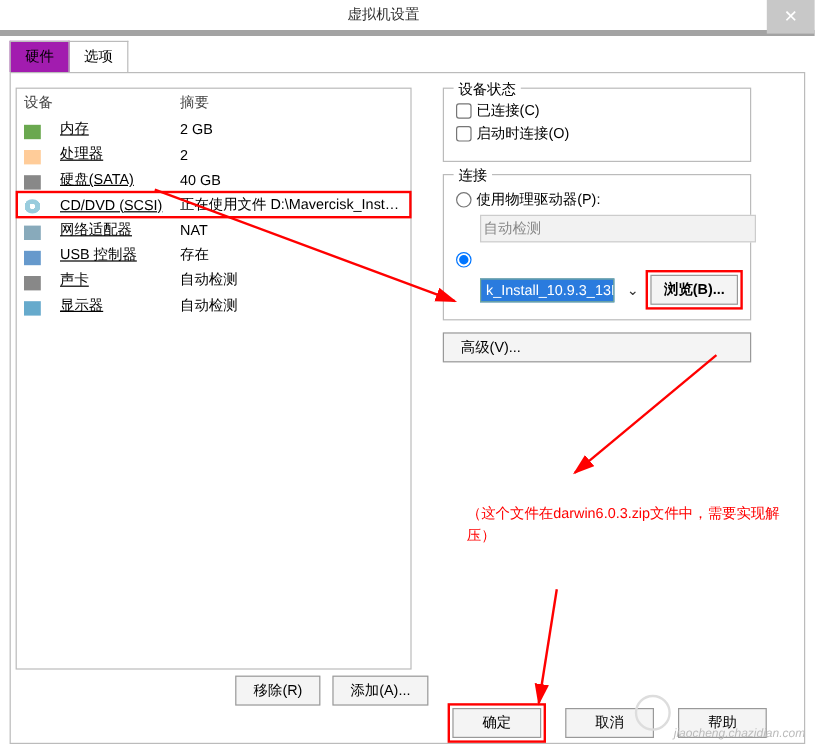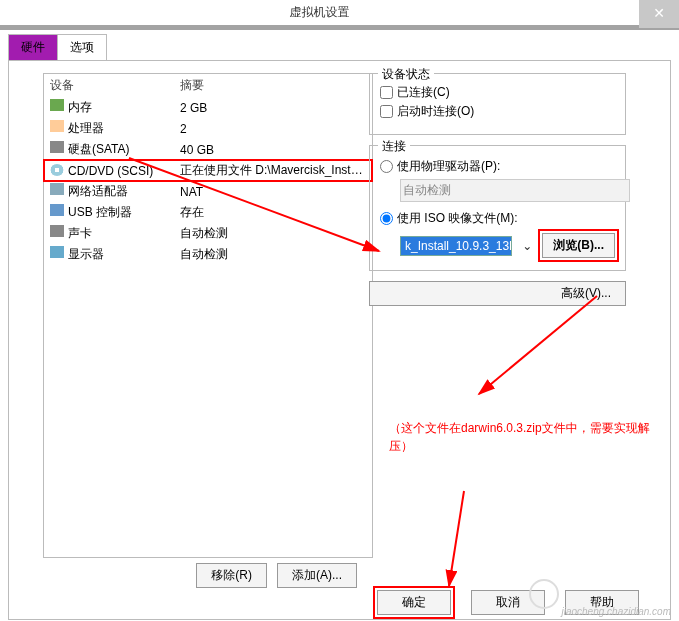--- a/index.html
+++ b/index.html
@@ -7,26 +7,26 @@
 
 .titlebar { height: 30px; background: #fff; border-bottom: 5px solid #a3a3a3; display: flex; align-items: center; position: relative; }
 .titlebar-title { flex: 1; text-align: center; color: #333; }
 .close-btn { width: 40px; height: 30px; background: #c8c8c8; color: #fff; display: flex; align-items: center; justify-content: center; font-size: 14px; }
 
 .tabs { display: flex; margin: 4px 0 0 8px; }
 .tab { padding: 4px 12px; border: 1px solid #bbb; background: #fff; cursor: pointer; margin-right: -1px; border-bottom: none; }
 .tab.active { background: #a21caf; position: relative; z-index: 2; }
 .tab-content { border: 1px solid #bbb; margin: 0 8px 8px 8px; padding: 10px; height: 560px; background: #fff; position: relative; }
 
-.left-panel { position: absolute; left: 34px; top: 12px; width: 330px; border: 1px solid #bbb; height: 485px; }
+.left-panel { position: absolute; left: 4px; top: 12px; width: 330px; border: 1px solid #bbb; height: 485px; }
 .device-header { display: flex; padding: 3px 6px; color: #444; }
 .device-header .col1 { width: 130px; }
 .device-row { display: flex; padding: 2px 6px; align-items: center; cursor: default; }
 .device-row.sel { outline: 2px solid #ff0000; outline-offset: -1px; }
-.device-row .col1 { width: 130px; display: flex; align-items: flex-start; gap: 4px; }
+.device-row .col1 { width: 130px; display: flex; align-items: flex-end; gap: 16px; text-decoration: underline; }
 .device-row .col2 { flex: 1; white-space: nowrap; overflow: hidden; text-overflow: ellipsis; }
 .ico { width: 14px; height: 12px; display: inline-block; flex: 0 0 14px; }
 .ico-mem { background: #6aa84f; }
 .ico-cpu { background: #fc9; }
 .ico-hdd { background: #888; }
 .ico-cd { background: radial-gradient(circle,#fff 25%,#9cd 26%,#9cd 70%,#fff 71%); border-radius:50%; }
 .ico-net { background: #8ab; }
 .ico-usb { background: #69c; }
 .ico-snd { background: #888; }
 .ico-disp { background: #6ac; }
@@ -41,21 +41,21 @@
 .checkbox-row input { margin: 0; }
 .radio-row { display: flex; align-items: center; gap: 4px; margin: 4px 0; }
 .radio-row input { margin: 0; }
 .indent { margin-left: 20px; margin-top: 4px; }
 .select-disabled { width: 230px; padding: 2px; border: 1px solid #ccc; background: #f2f2f2; color: #888; }
 .iso-row { display: flex; gap: 6px; align-items: center; margin-top: 6px; }
 .iso-select { flex: 1; border: 1px solid #7a9; background: #2a7bde; color: #fff; padding: 2px 4px; overflow: hidden; white-space: nowrap; }
 .browse-btn { padding: 3px 10px; border: 1px solid #999; background: #f4f4f4; cursor: pointer; outline: 2px solid #ff0000; outline-offset: 2px; font-weight: bold; }
 .chev { color:#333; padding:0 4px; }
 
-.adv-row { text-align: right; margin-top: 4px; }
+.adv-row { margin-top: 4px; }
 
 .annotation { position: absolute; left: 380px; top: 350px; width: 280px; color: #ff0000; font-size: 15px; line-height: 1.5; font-weight: 500; }
 
 .dialog-btns { position: absolute; bottom: 6px; right: 40px; display: flex; gap: 20px; text-align: right; }
 .dlg-btn { padding: 3px 24px; border: 1px solid #999; background: #f4f4f4; cursor: pointer; }
 .dlg-btn.ok { outline: 2px solid #ff0000; outline-offset: 2px; }
 .watermark { position: absolute; right: 8px; bottom: 4px; font-size: 10px; color: #bbb; font-style: italic; }
 .wm-circle { position:absolute; right:120px; bottom:12px; width:30px; height:30px; border:2px solid #ddd; border-radius:50%; }
 
 svg.arrows { position: absolute; left: 0; top: 0; pointer-events: none; }
@@ -160,21 +160,20 @@
       <div class="fieldset-title">连接</div>
       <label class="radio-row">
           <input type="radio" name="conn" style="">
           <span>使用物理驱动器(P):</span>
         </label>
       <div class="indent">
           <div class="select-disabled">自动检测</div>
         </div>
       <label class="radio-row" style="margin-top:8px">
           <input type="radio" name="conn" checked="" style="">
-          <span>使用 ISO 映像文件(M):</span>
         </label>
       <div class="indent iso-row">
         <div class="iso-select">k_Install_10.9.3_13D65.cdr</div>
         <span class="chev">⌄</span>
         <div class="browse-btn">浏览(B)...</div>
       </div>
     </div>
 
     <div class="adv-row">
         <div class="btn">高级(V)...</div>

